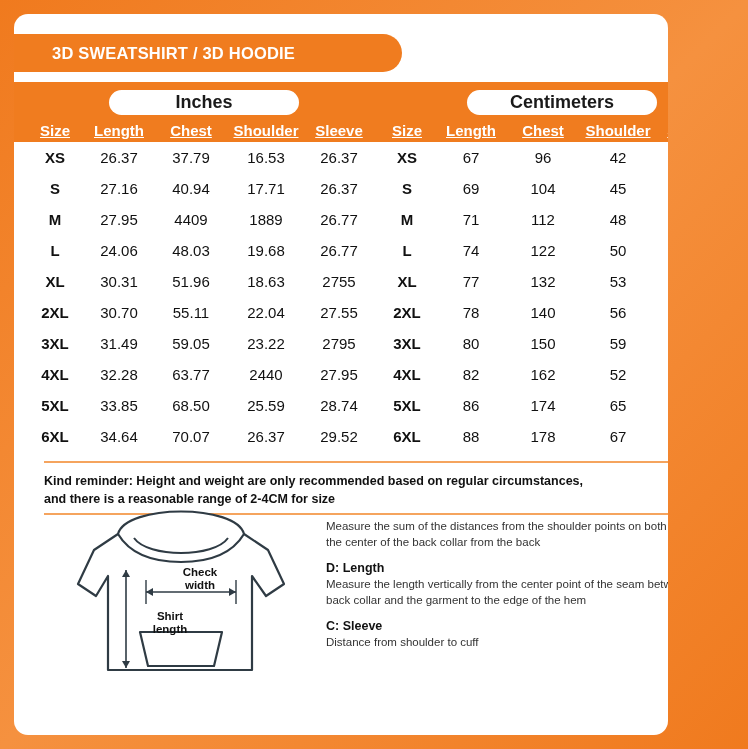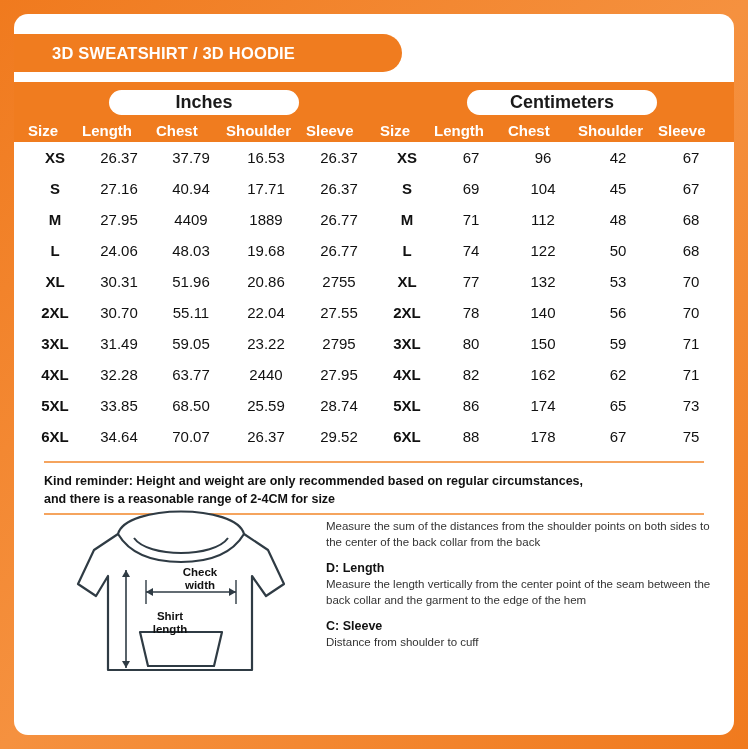--- a/index.html
+++ b/index.html
@@ -10,21 +10,21 @@
   }
   body {
     background: #F5873B;
     background: linear-gradient(135deg, #F07A1E 0%, #F5913F 50%, #F07A1E 100%);
     position: relative;
     overflow: hidden;
   }
   .card {
     position: absolute;
     left: 14px; top: 14px;
-    width: 720px; height: 721px;
+    width: 654px; height: 721px;
     background: #ffffff;
     border-radius: 14px;
     overflow: hidden;
   }
   
   .title-bar {
     position: absolute;
     left: 0; top: 20px;
     width: 388px; height: 38px;
     background: #F07C1F;
@@ -66,21 +66,21 @@
   .head-row {
     position: absolute;
     top: 36px;
     height: 24px;
     display: flex;
     align-items: center;
     color: #ffffff;
     font-size: 15px;
     font-weight: bold;
   }
-  .head-row .hc { text-align: left; }
+  .head-row .hc { text-align: center; text-decoration: underline; }
 
   
   .tables {
     position: absolute;
     left: 0; top: 128px;
     width: 720px;
   }
   table.size-table {
     border-collapse: collapse;
     table-layout: fixed;
@@ -223,21 +223,21 @@
             <td class="sz">L</td>
             <td>24.06</td>
             <td>48.03</td>
             <td>19.68</td>
             <td>26.77</td>
           </tr>
           <tr>
             <td class="sz">XL</td>
             <td>30.31</td>
             <td>51.96</td>
-            <td>20.86</td>
+            <td>18.63</td>
             <td>2755</td>
           </tr>
           <tr>
             <td class="sz">2XL</td>
             <td>30.70</td>
             <td>55.11</td>
             <td>22.04</td>
             <td>27.55</td>
           </tr>
           <tr>
@@ -325,21 +325,21 @@
             <td class="sz">3XL</td>
             <td>80</td>
             <td>150</td>
             <td>59</td>
             <td>71</td>
           </tr>
           <tr>
             <td class="sz">4XL</td>
             <td>82</td>
             <td>162</td>
-            <td>62</td>
+            <td>52</td>
             <td>71</td>
           </tr>
           <tr>
             <td class="sz">5XL</td>
             <td>86</td>
             <td>174</td>
             <td>65</td>
             <td>73</td>
           </tr>
           <tr>

